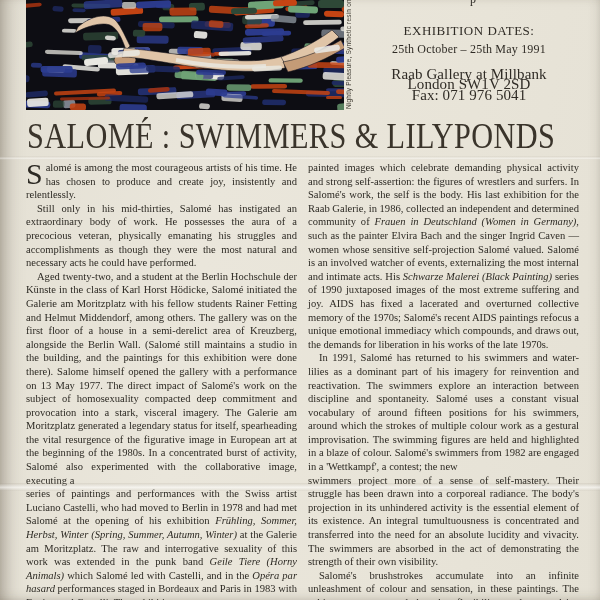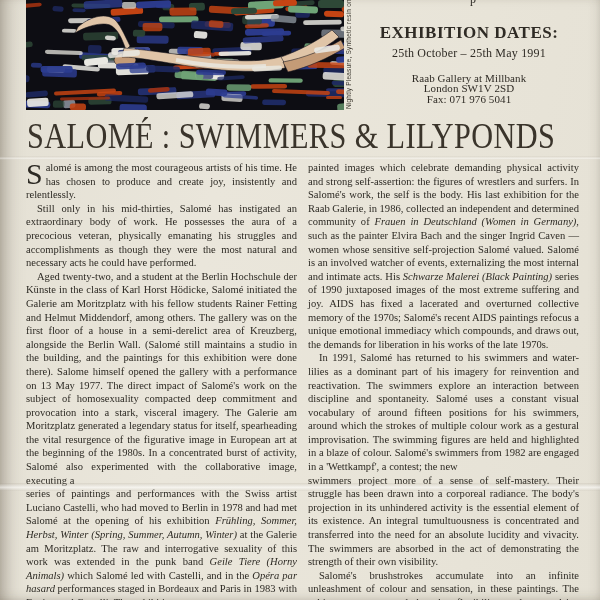--- a/index.html
+++ b/index.html
@@ -14,23 +14,23 @@
   .artwork{position:absolute;left:26px;top:0;width:318px;height:110px;}
   .artwork svg{display:block;width:100%;height:100%;}
   .artwork-caption{
     position:absolute;left:345px;top:0;width:11px;height:109px;
     writing-mode:vertical-rl;transform:rotate(180deg);
     font-family:"Liberation Sans", sans-serif;font-size:6.5px;letter-spacing:.2px;
     color:#3c382f;overflow:hidden;white-space:nowrap;
   }
   .stray-mark{position:absolute;left:470px;top:-8px;font-size:12px;color:#2d2a24;}
   .header-right{position:absolute;left:366px;top:23px;width:206px;text-align:center;color:#2f2b25;}
-  .exh-label{font-size:17px;letter-spacing:.5px;font-weight:bold;}
+  .exh-label{font-size:13px;letter-spacing:.5px;}
   .exh-dates{font-size:12px;margin-top:3px;letter-spacing:.2px;}
-  .address{margin-top:12px;font-size:11px;line-height:10.4px;letter-spacing:.1px;}
+  .address{margin-top:12px;font-size:15px;line-height:10.4px;letter-spacing:.1px;}
   .title{
     position:absolute;left:27px;top:118px;margin:0;font-weight:400;
     font-size:36px;line-height:37px;letter-spacing:.5px;color:#3a342b;
     transform:scaleX(.84);transform-origin:0 0;white-space:nowrap;
   }
   .columns{position:absolute;left:26px;top:161px;width:553px;display:flex;gap:11px;}
   .col{width:271px;font-size:10.55px;line-height:13.6px;text-align:justify;}
   .col p{margin:0;}
   .col p.indent{text-indent:11px;}
   .col p.after-fold{}

